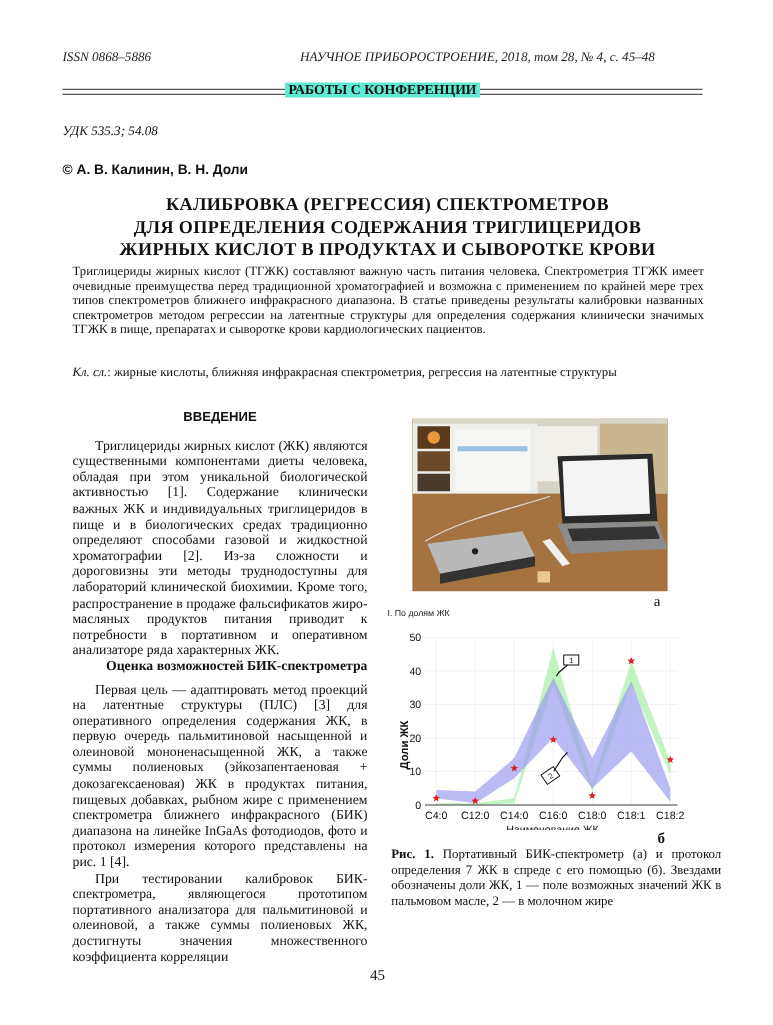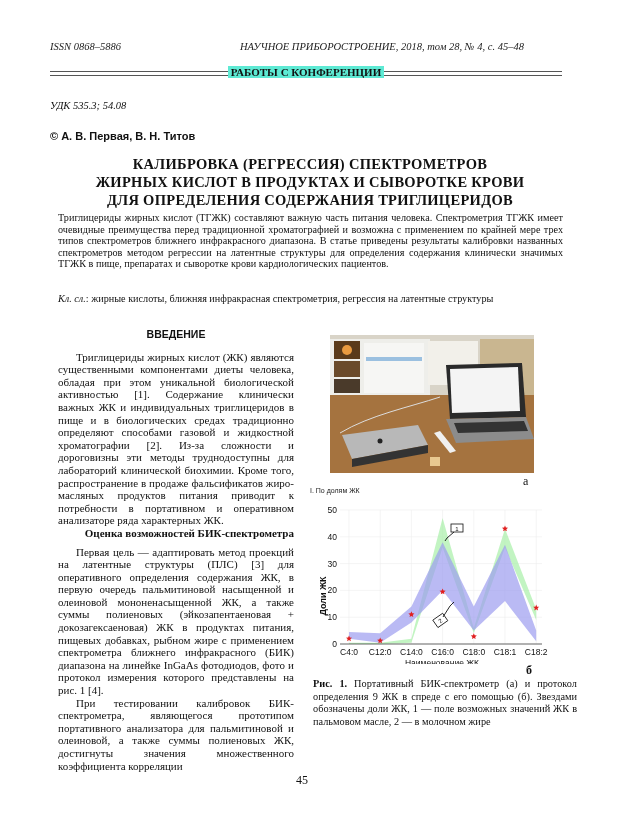--- a/index.html
+++ b/index.html
@@ -34,26 +34,26 @@
 
 <div class="abs hdr" style="left:50px;">ISSN 0868–5886</div>
 <div class="abs hdr" style="left:240px;">НАУЧНОЕ ПРИБОРОСТРОЕНИЕ, 2018, том 28, № 4, с. 45–48</div>
 
 <div class="abs sec-rule" style="left:50px;width:512px;">
   <div class="line" style="left:0;width:512px;"></div>
   <div class="sec-title"><span>РАБОТЫ С КОНФЕРЕНЦИИ</span></div>
 </div>
 
 <div class="abs udk">УДК 535.3; 54.08</div>
-<div class="abs authors">© А. В. Первая, В. Н. Титов</div>
+<div class="abs authors">© А. В. Калинин, В. Н. Доли</div>
 
 <div class="abs title">
   <div>КАЛИБРОВКА (РЕГРЕССИЯ) СПЕКТРОМЕТРОВ</div>
+  <div>ДЛЯ ОПРЕДЕЛЕНИЯ СОДЕРЖАНИЯ ТРИГЛИЦЕРИДОВ</div>
   <div>ЖИРНЫХ КИСЛОТ В ПРОДУКТАХ И СЫВОРОТКЕ КРОВИ</div>
-  <div>ДЛЯ ОПРЕДЕЛЕНИЯ СОДЕРЖАНИЯ ТРИГЛИЦЕРИДОВ</div>
 </div>
 
 <div class="abs abstract">Триглицериды жирных кислот (ТГЖК) составляют важную часть питания человека. Спектрометрия ТГЖК имеет очевидные преимущества перед традиционной хроматографией и возможна с применением по крайней мере трех типов спектрометров ближнего инфракрасного диапазона. В статье приведены результаты калибровки названных спектрометров методом регрессии на латентные структуры для определения содержания клинически значимых ТГЖК в пище, препаратах и сыворотке крови кардиологических пациентов.</div>
 
 <div class="abs keywords">
   <i>Кл. сл.</i><span>: жирные кислоты, ближняя инфракрасная спектрометрия, регрессия на латентные структуры</span>
 </div>
 
 <div class="abs col-left" style="top:328px;">
   <div class="heading" style="margin-bottom:10px;">ВВЕДЕНИЕ</div>
@@ -150,16 +150,16 @@
         <text x="226.2" y="171" font-size="8.5" text-anchor="middle" fill="#111">C18:2</text>
         <line x1="30" x2="232" y1="160" y2="160" stroke="#444" stroke-width="0.8"></line>
       </g>
     <text id="chart-ylabel" x="0" y="0" font-size="9" font-weight="bold" fill="#111" transform="translate(16,112) rotate(-90)" text-anchor="middle">Доли ЖК</text>
     <text id="chart-xlabel" x="132" y="182" font-size="8.5" fill="#111" text-anchor="middle">Наименование ЖК</text>
   </svg>
 </div>
 <div class="abs caption-b">б</div>
 
 <div class="abs fig-cap">
-  <b>Рис. 1.</b><span> Портативный БИК-спектрометр (а) и протокол определения 9 ЖК в спреде с его помощью (б). Звездами обозначены доли ЖК, 1 — поле возможных значений ЖК в пальмовом масле, 2 — в молочном жире</span>
+  <b>Рис. 1.</b><span> Портативный БИК-спектрометр (а) и протокол определения 7 ЖК в спреде с его помощью (б). Звездами обозначены доли ЖК, 1 — поле возможных значений ЖК в пальмовом масле, 2 — в молочном жире</span>
 </div>
 
 <div class="abs page-num">45</div>
 
 </body></html>

